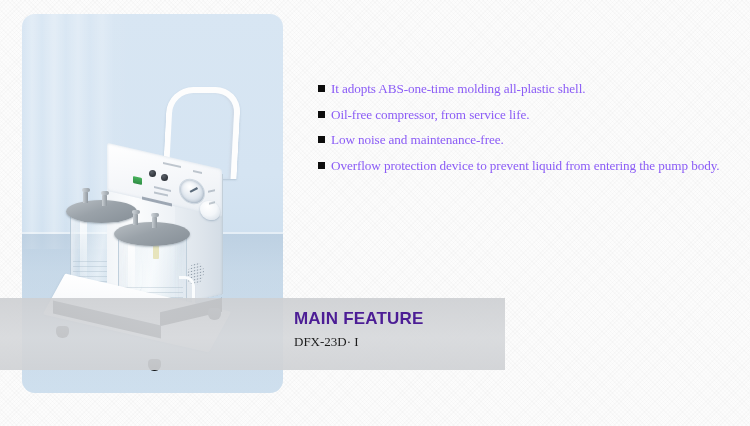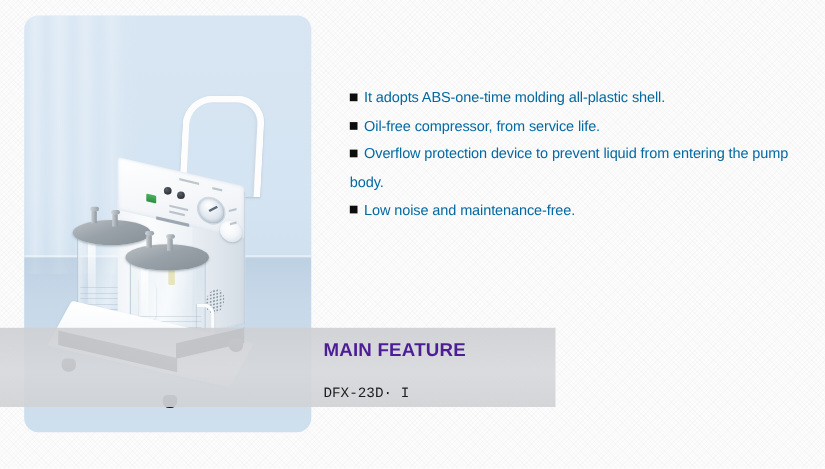--- a/index.html
+++ b/index.html
@@ -340,40 +340,40 @@
   }
   #feature-title {
     font-size: 17px;
     font-weight: bold;
     letter-spacing: 0.2px;
     color: #4c1d95;
     line-height: 21px;
     font-family: "Liberation Sans", sans-serif;
   }
   #feature-model {
-    margin-top: 21px;
+    margin-top: 5px;
     font-size: 13px;
     color: #1c1c1c;
     line-height: 16px;
-    font-family: Liberation Mono, monospace;
+    font-family: Liberation Serif, serif;
   }
 
   
   #features {
     position: absolute;
     left: 318px;
     top: 76px;
     width: 412px;
   }
   .feature-item {
     position: relative;
     font-size: 13.2px;
     line-height: 25.5px;
-    color: #0369a1;
-    font-family: Liberation Sans, sans-serif;
+    color: #8b5cf6;
+    font-family: Liberation Serif, serif;
     letter-spacing: -0.1px;
   }
   .bullet {
     display: inline-block;
     width: 7px;
     height: 7px;
     background: #0d0d0d;
     margin-right: 6px;
     vertical-align: 1px;
   }
@@ -449,20 +449,20 @@
   </div>
 
   <div id="features">
     <div class="feature-item">
       <span class="bullet"></span><span>It adopts ABS-one-time molding all-plastic shell.</span>
     </div>
     <div class="feature-item">
       <span class="bullet"></span><span>Oil-free compressor, from service life.</span>
     </div>
     <div class="feature-item">
+      <span class="bullet"></span><span>Low noise and maintenance-free.</span>
+    </div>
+    <div class="feature-item">
       <span class="bullet"></span><span>Overflow protection device to prevent liquid from entering the pump body.</span>
     </div>
-    <div class="feature-item">
-      <span class="bullet"></span><span>Low noise and maintenance-free.</span>
-    </div>
   </div>
 
 </div>
 
 </body></html>

